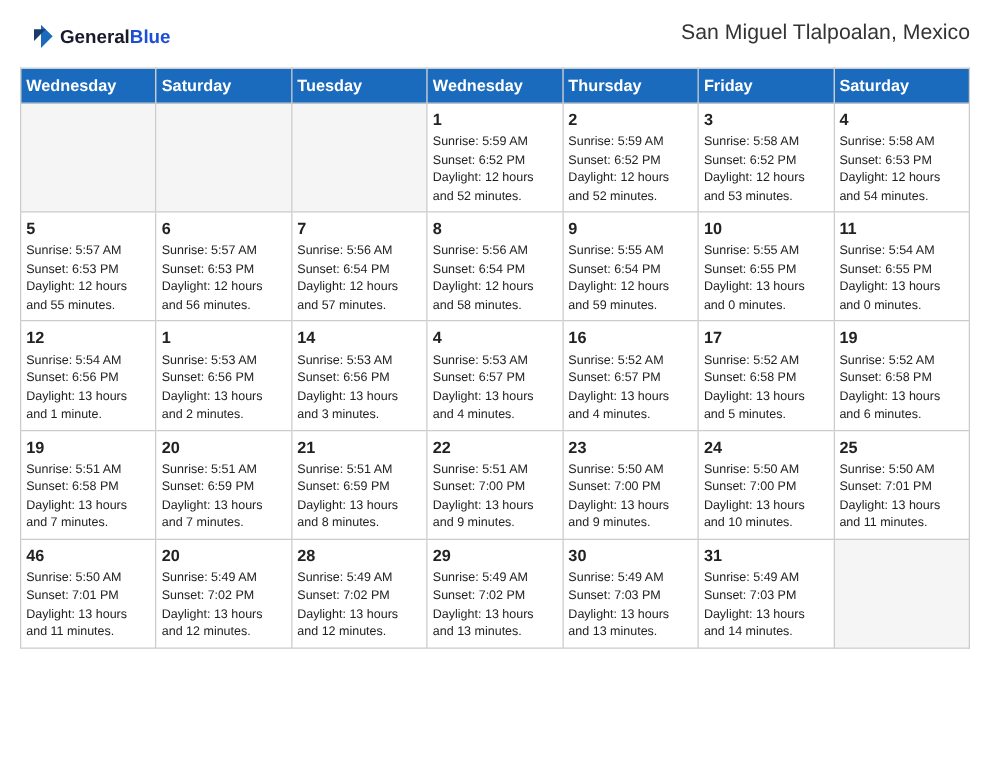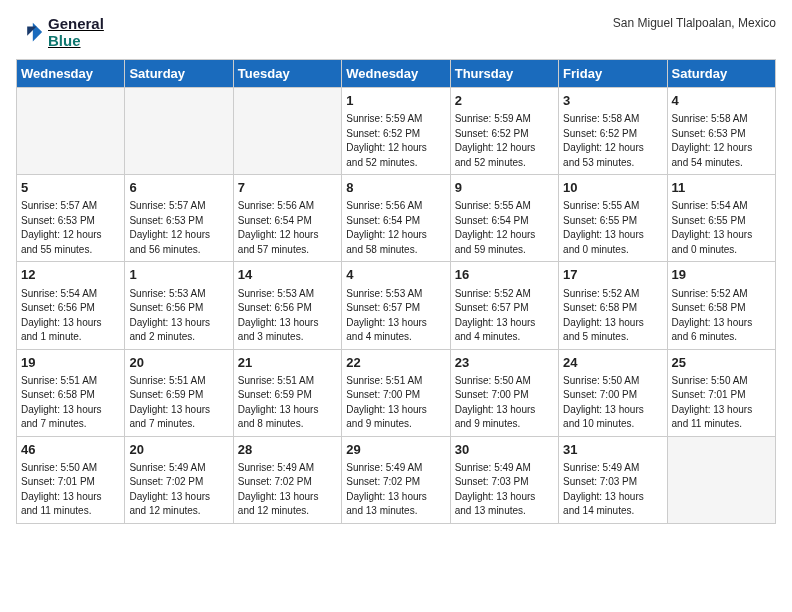--- a/index.html
+++ b/index.html
@@ -16,49 +16,48 @@
       align-items: flex-start;
       margin-bottom: 10px;
     }
     .logo {
       display: flex;
       align-items: center;
       gap: 4px;
     }
     .logo-text {
       display: flex;
-      flex-direction: column;
+      flex-direction: row;
       line-height: 1.1;
-      text-decoration: underline;
     }
     .logo-general {
       font-size: 15px;
       font-weight: bold;
       color: #1a1a2e;
     }
     .logo-blue {
       font-size: 15px;
       font-weight: bold;
-      color: #0f766e;
+      color: #1d4ed8;
     }
     .logo-icon {
       width: 28px;
       height: 28px;
     }
     .title-block {
       text-align: right;
     }
     .month-title {
       font-size: 36px;
       font-weight: bold;
       color: #1a1a2e;
       line-height: 1.1;
     }
     .location-title {
-      font-size: 12px;
+      font-size: 17px;
       color: #333;
     }
     .calendar {
       width: 100%;
       border-collapse: collapse;
       font-size: 11px;
     }
     .calendar th {
       background-color: #1a6bbd;
       color: #fff;

